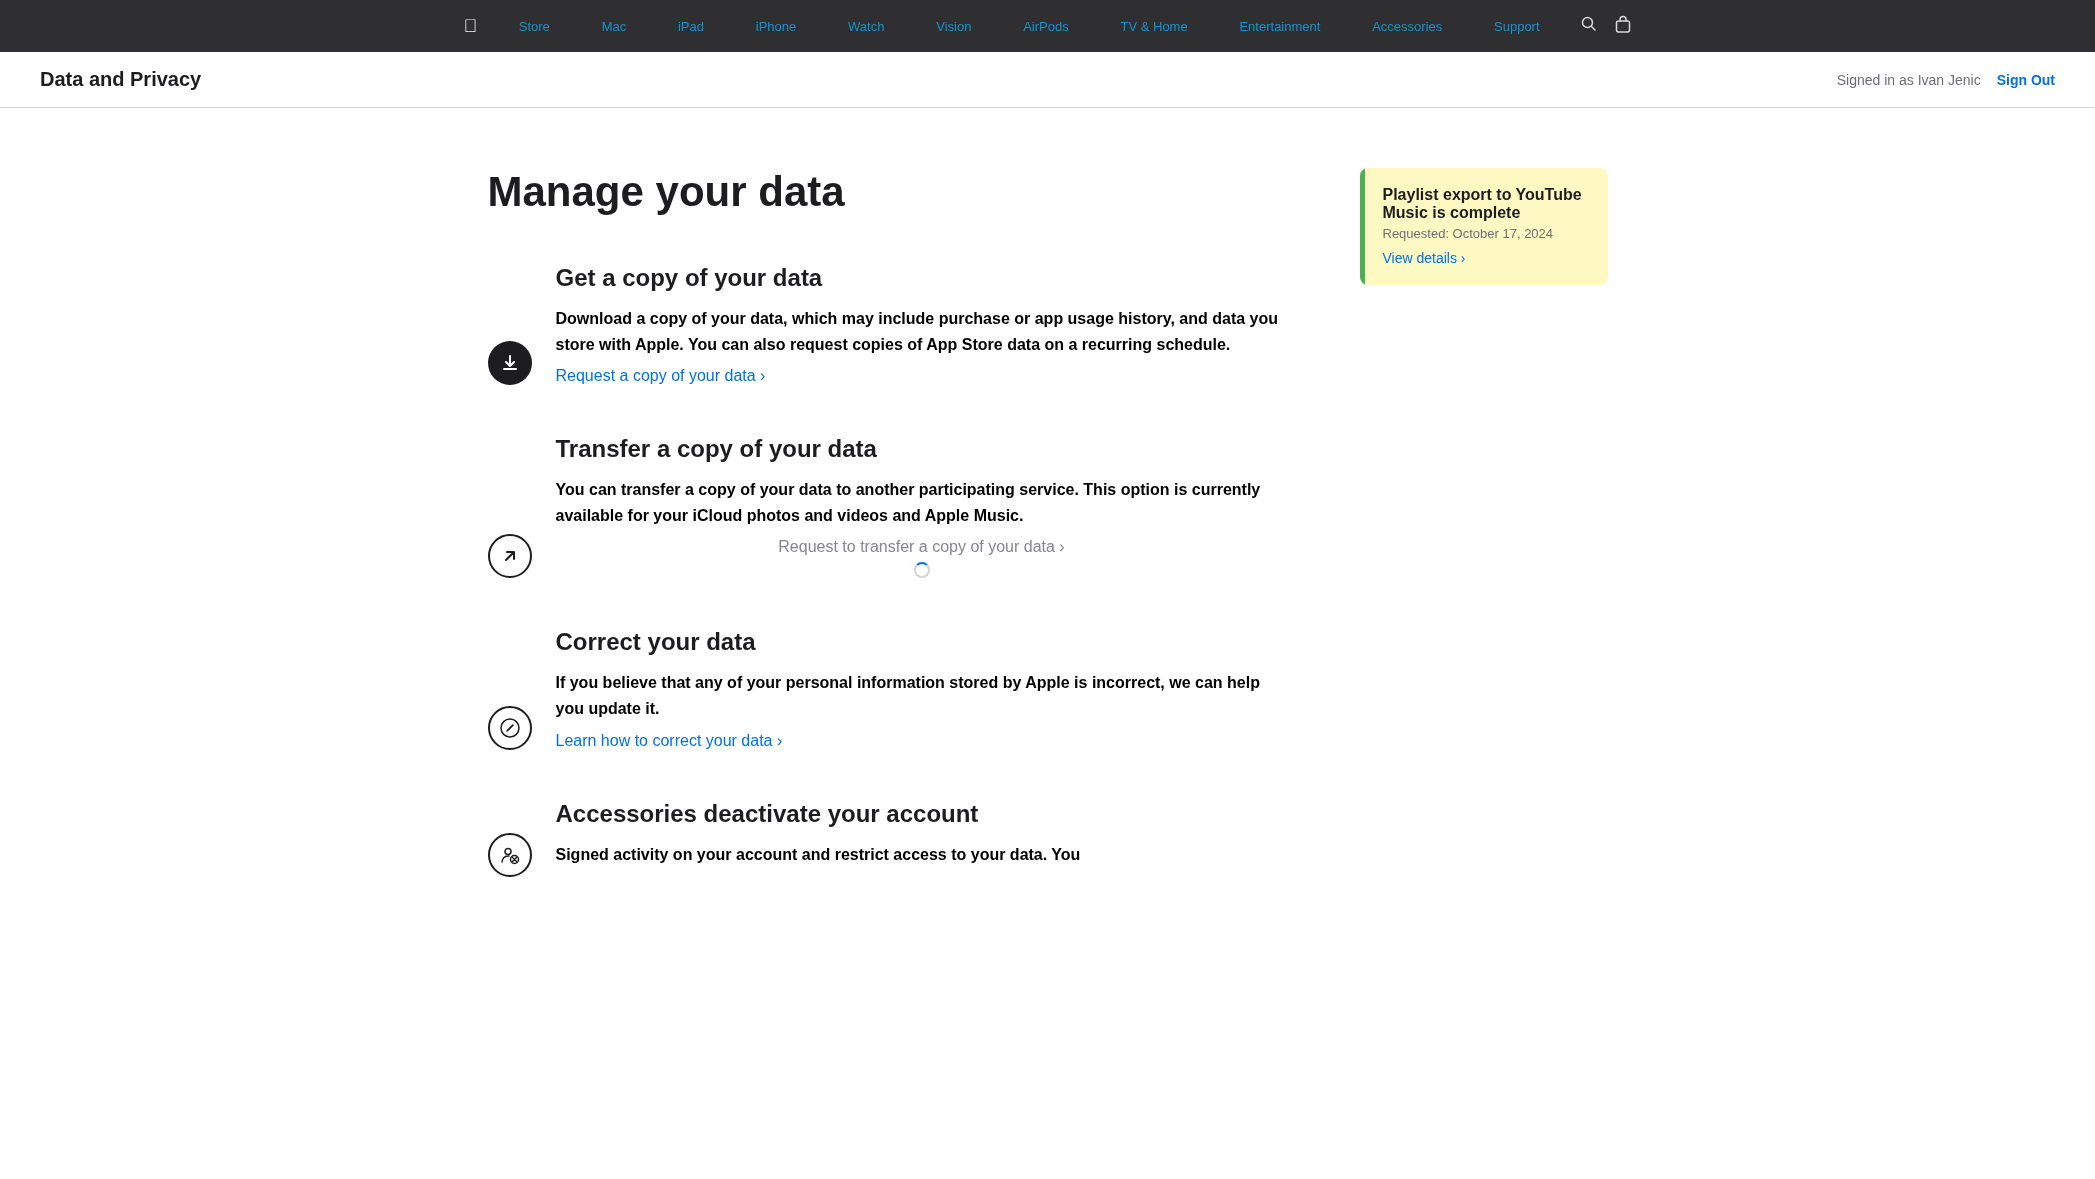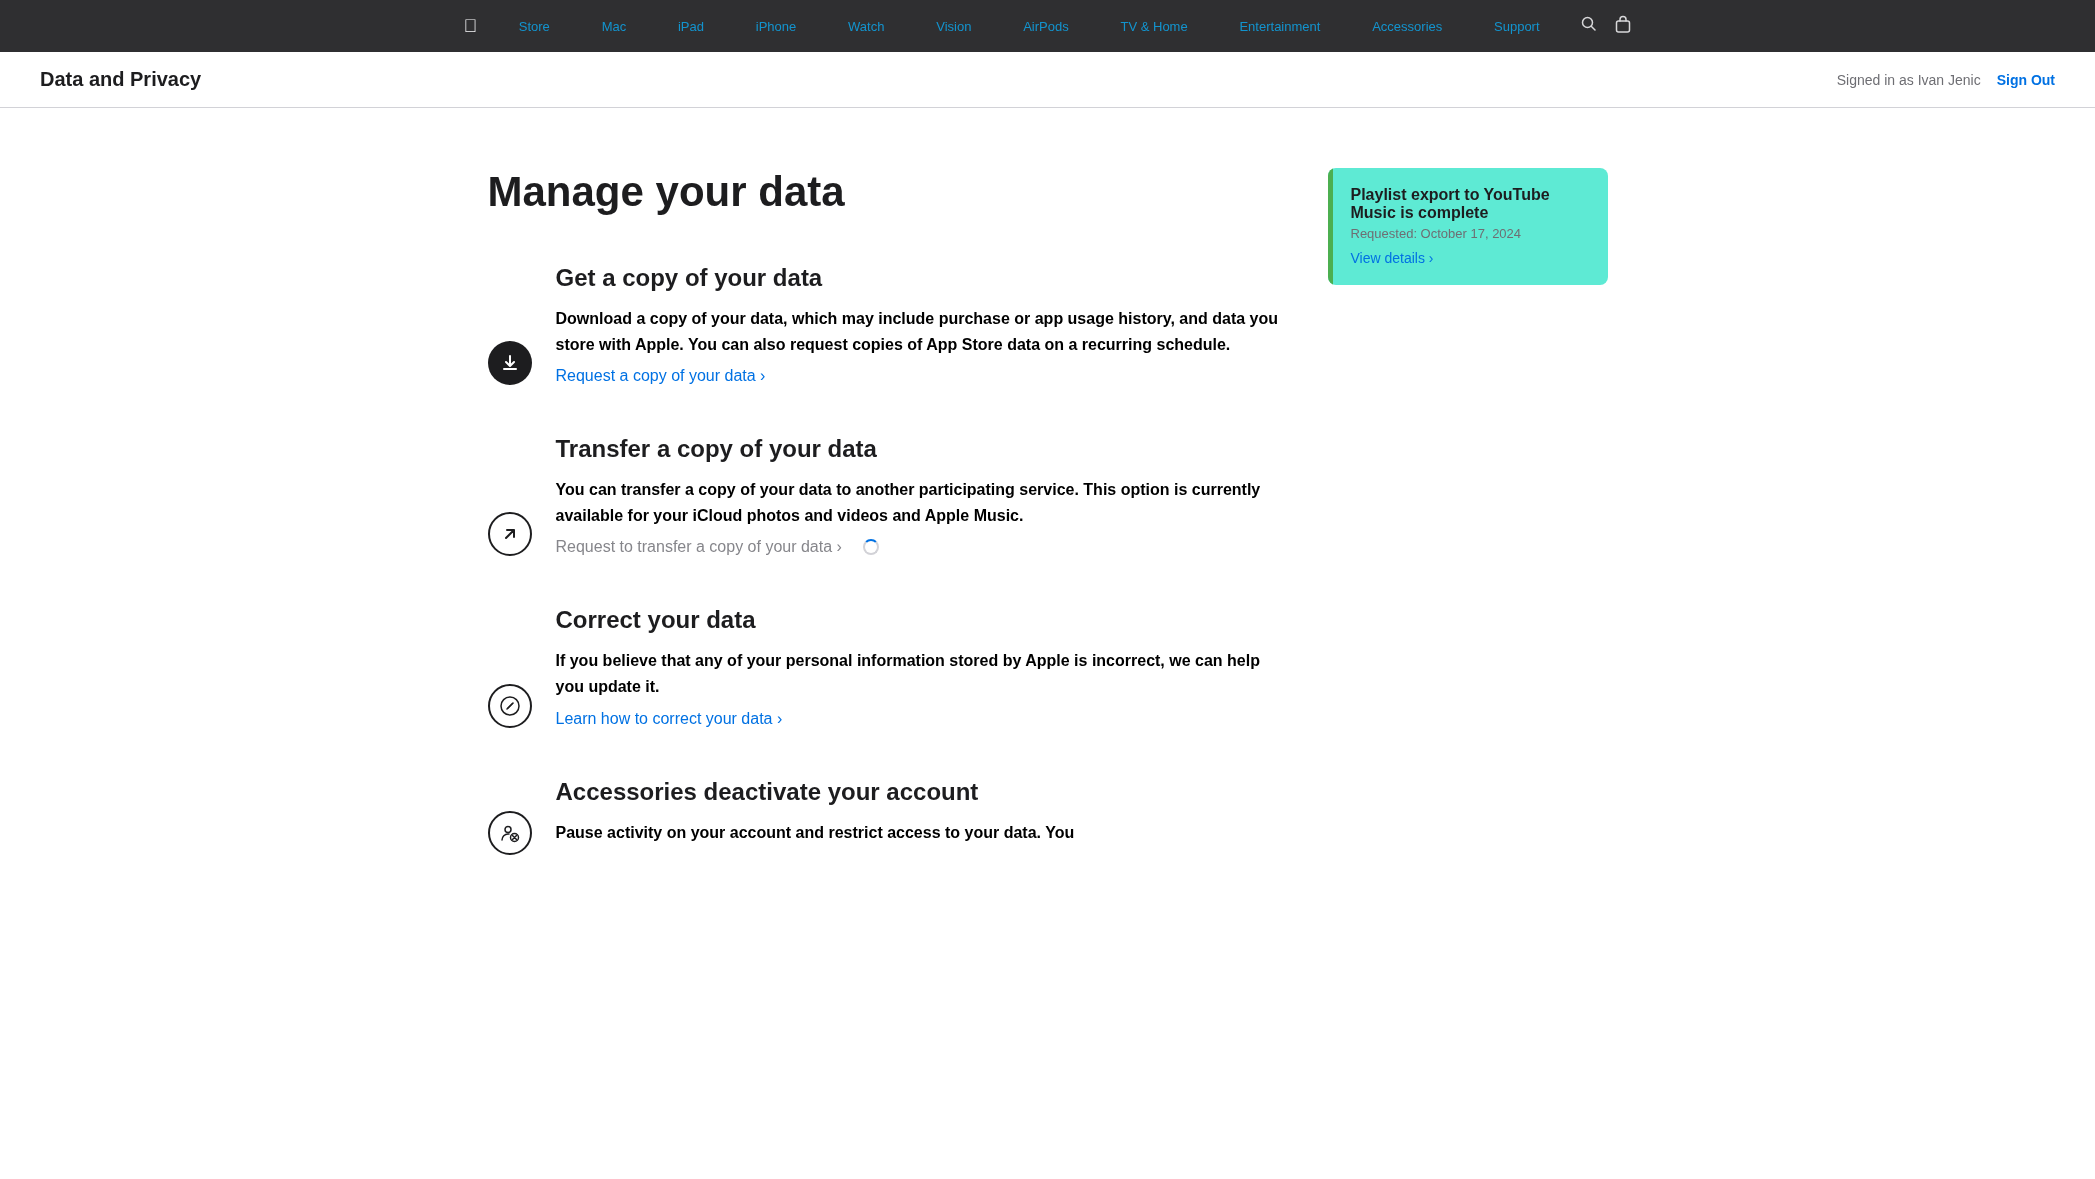--- a/index.html
+++ b/index.html
@@ -164,41 +164,43 @@
       color: #0071e3;
       font-size: 16px;
       text-decoration: none;
       cursor: pointer;
     }
     .section-link-disabled {
       color: #86868b;
       font-size: 16px;
       display: flex;
       align-items: center;
-      gap: 21px;
+      gap: 6px;
+      flex-direction: column;
     }
 
     
     .spinner {
       width: 16px;
       height: 16px;
       border: 2px solid #d2d2d7;
       border-top-color: #0071e3;
       border-radius: 50%;
       display: inline-block;
       animation: spin 0.8s linear infinite;
     }
     @keyframes spin { to { transform: rotate(360deg); } }
 
     
     .notification-card {
-      background: #5eead4;
+      background: #fef9c3;
       border-radius: 8px;
       overflow: hidden;
       margin-bottom: 28px;
+      margin-left: 32px;
     }
     .notification-accent {
       display: flex;
       gap: 0;
     }
     .accent-bar {
       width: 5px;
       background: #4caf50;
       flex-shrink: 0;
       border-radius: 0;
@@ -345,21 +347,21 @@
           <svg width="22" height="22" viewBox="0 0 22 22" fill="none">
             <circle cx="9" cy="7.5" r="3" stroke="#1d1d1f" stroke-width="1.5"></circle>
             <path d="M3 18c0-3.314 2.686-6 6-6h1" stroke="#1d1d1f" stroke-width="1.5" stroke-linecap="round"></path>
             <circle cx="15.5" cy="15.5" r="4" stroke="#1d1d1f" stroke-width="1.5"></circle>
             <path d="M13.5 13.5l4 4M17.5 13.5l-4 4" stroke="#1d1d1f" stroke-width="1.5" stroke-linecap="round"></path>
           </svg>
         </div>
       </div>
       <div class="section-body">
         <h2 class="section-title">Accessories deactivate your account</h2>
-        <p class="section-description">Pause activity on your account and restrict access to your data. You</p>
+        <p class="section-description">Signed activity on your account and restrict access to your data. You</p>
       </div>
     </div>
   </div>
 
   <div class="content-right">
 
     <div class="notification-card">
       <div class="notification-accent">
         <div class="accent-bar"></div>
         <div class="notification-content">

